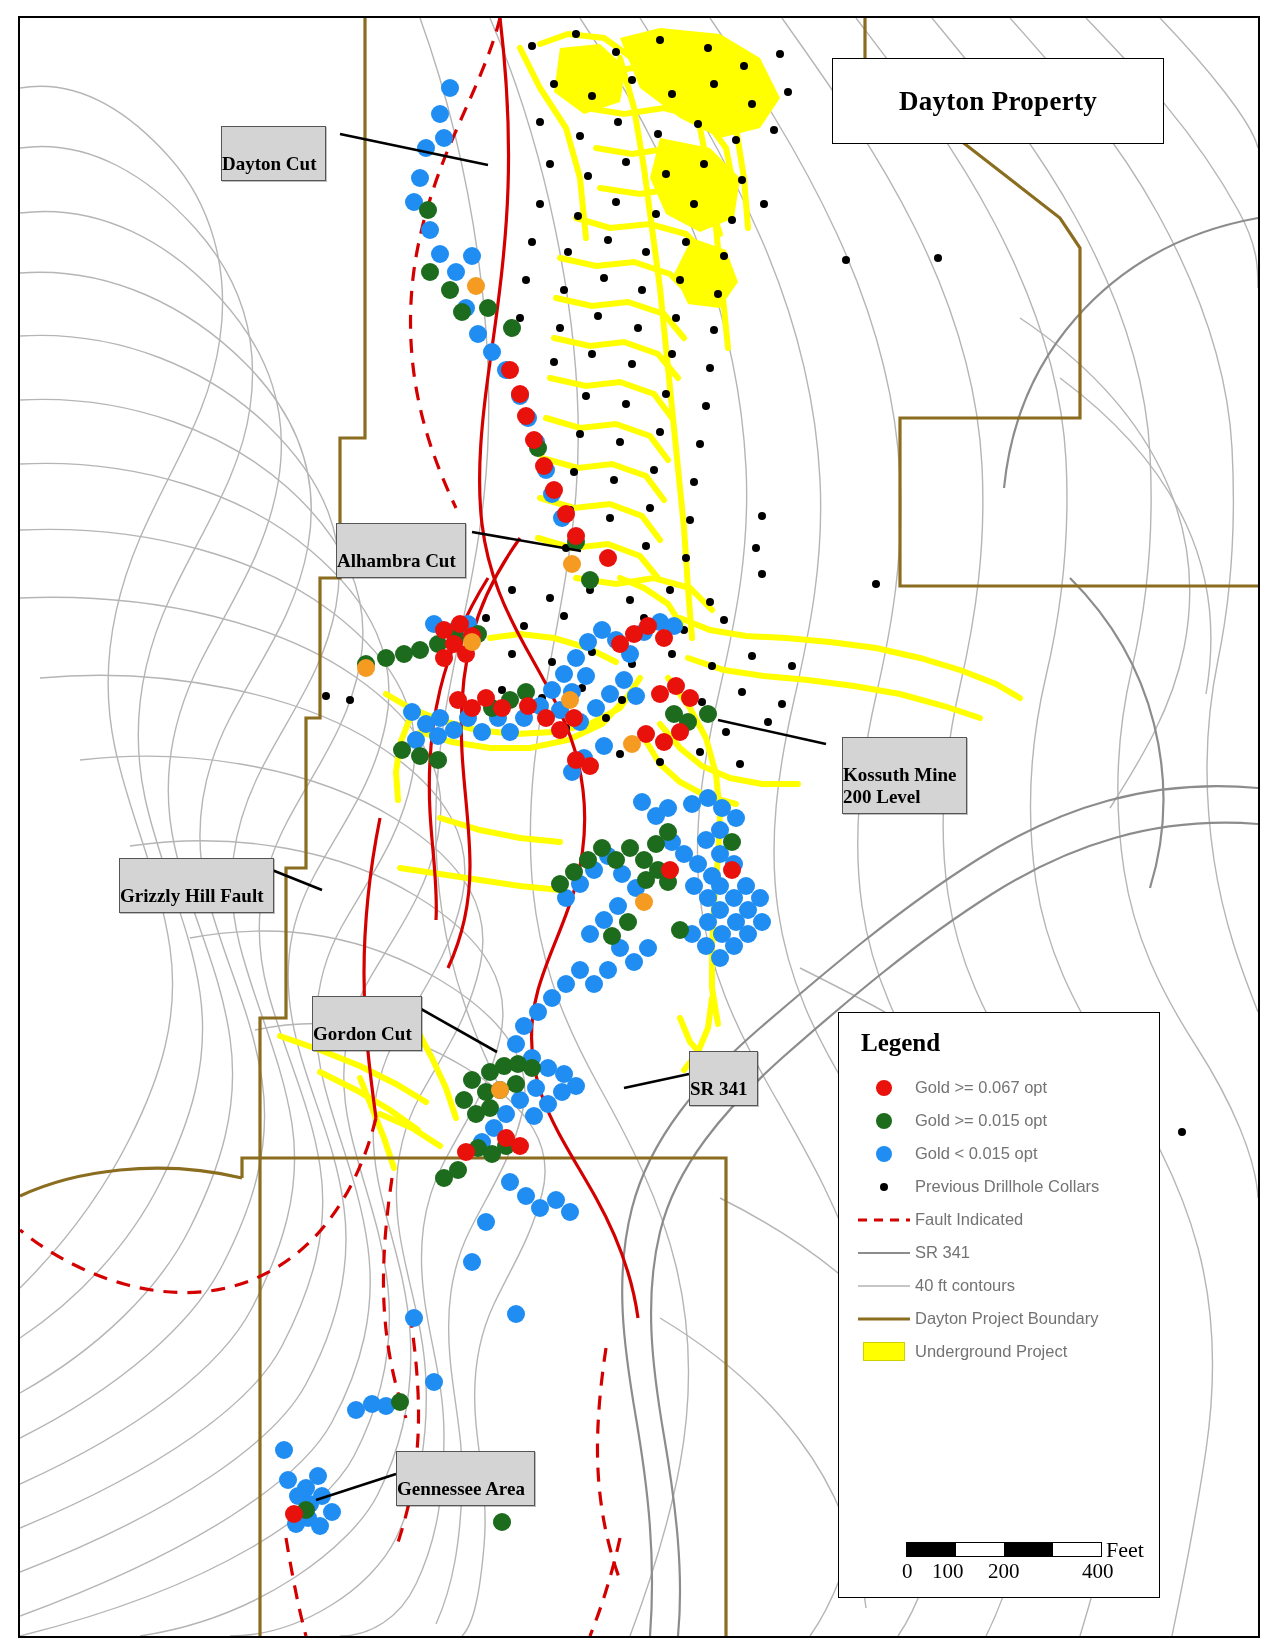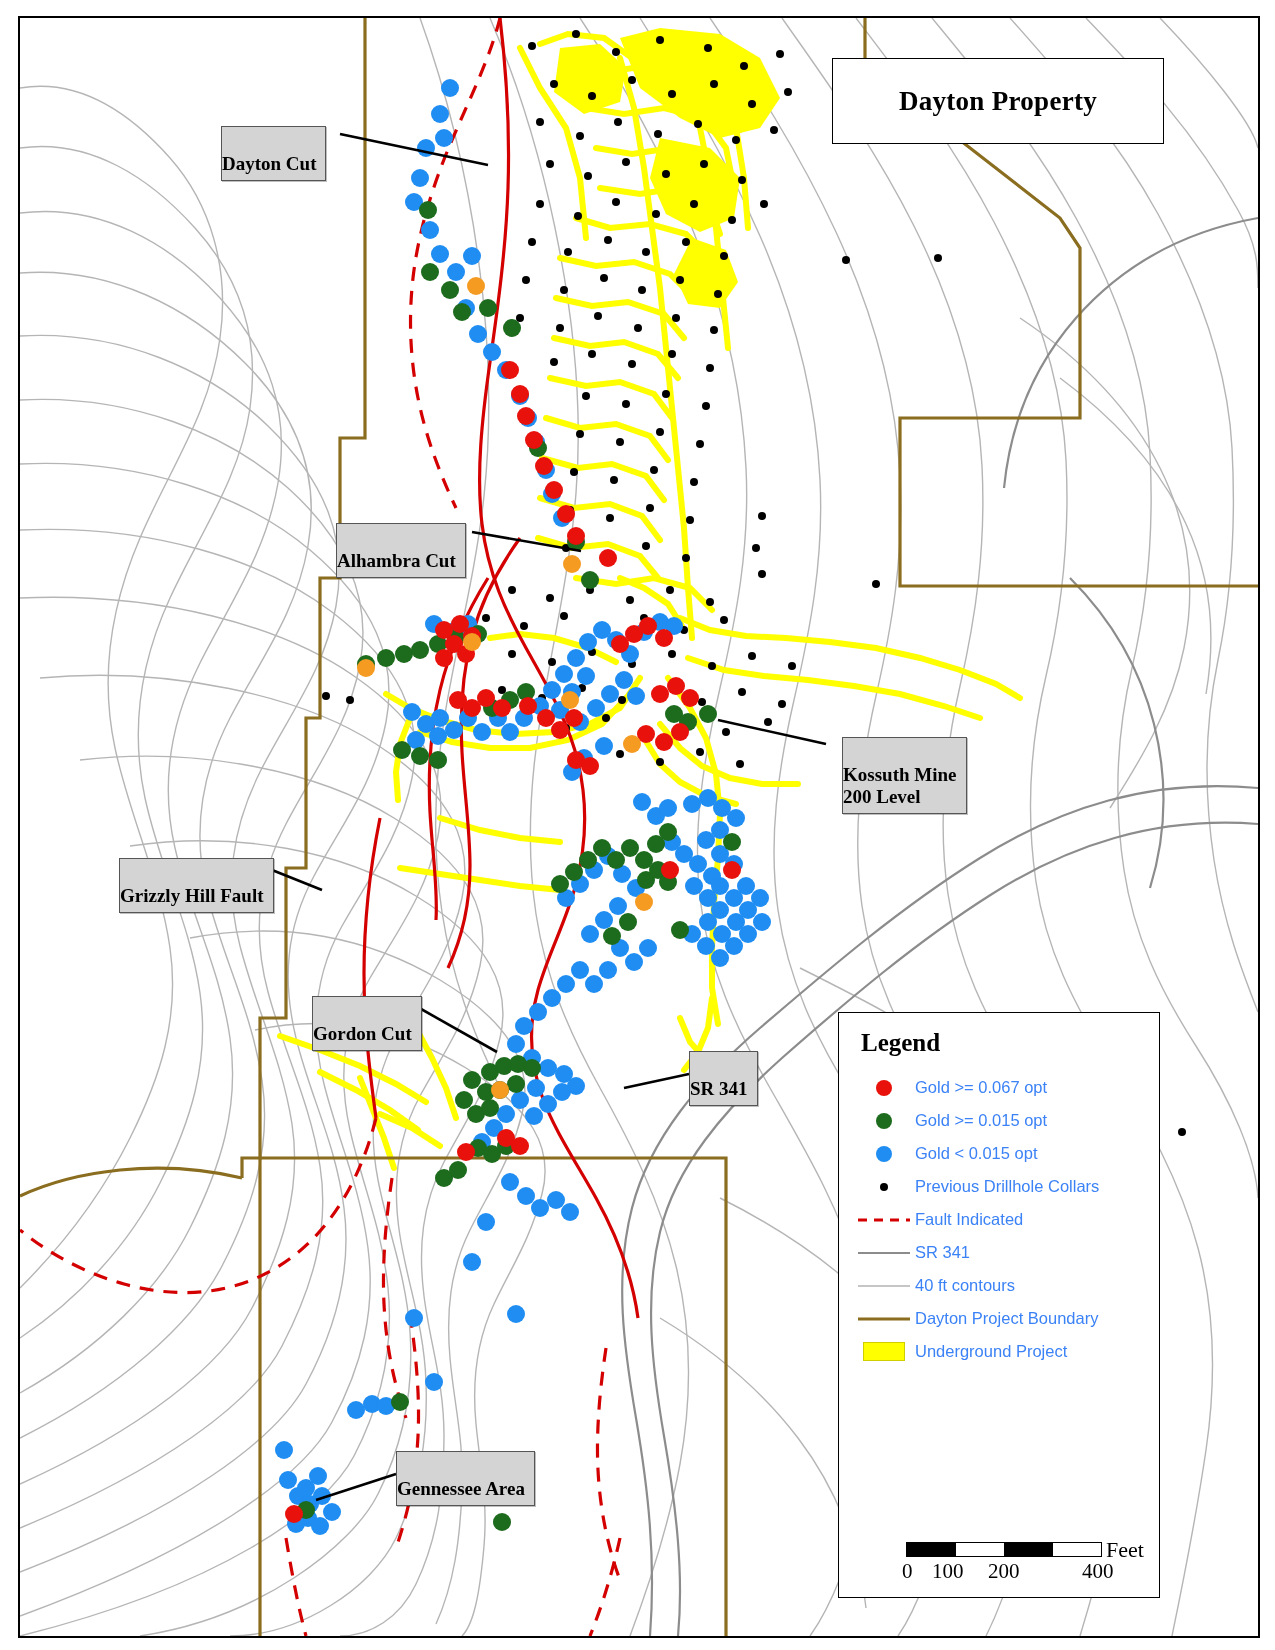--- a/index.html
+++ b/index.html
@@ -92,21 +92,21 @@
   .legend-sym {
     width: 62px;
     display: flex;
     align-items: center;
     justify-content: center;
     flex: 0 0 62px;
   }
   .legend-label {
     font-family: "Liberation Sans", sans-serif;
     font-size: 16.5px;
-    color: #3b82f6;
+    color: #737373;
   }
   .dot {
     border-radius: 50%;
     display: block;
   }
   .swatch {
     width: 40px;
     height: 17px;
     display: block;
     border: 1px solid #cfcf00;

